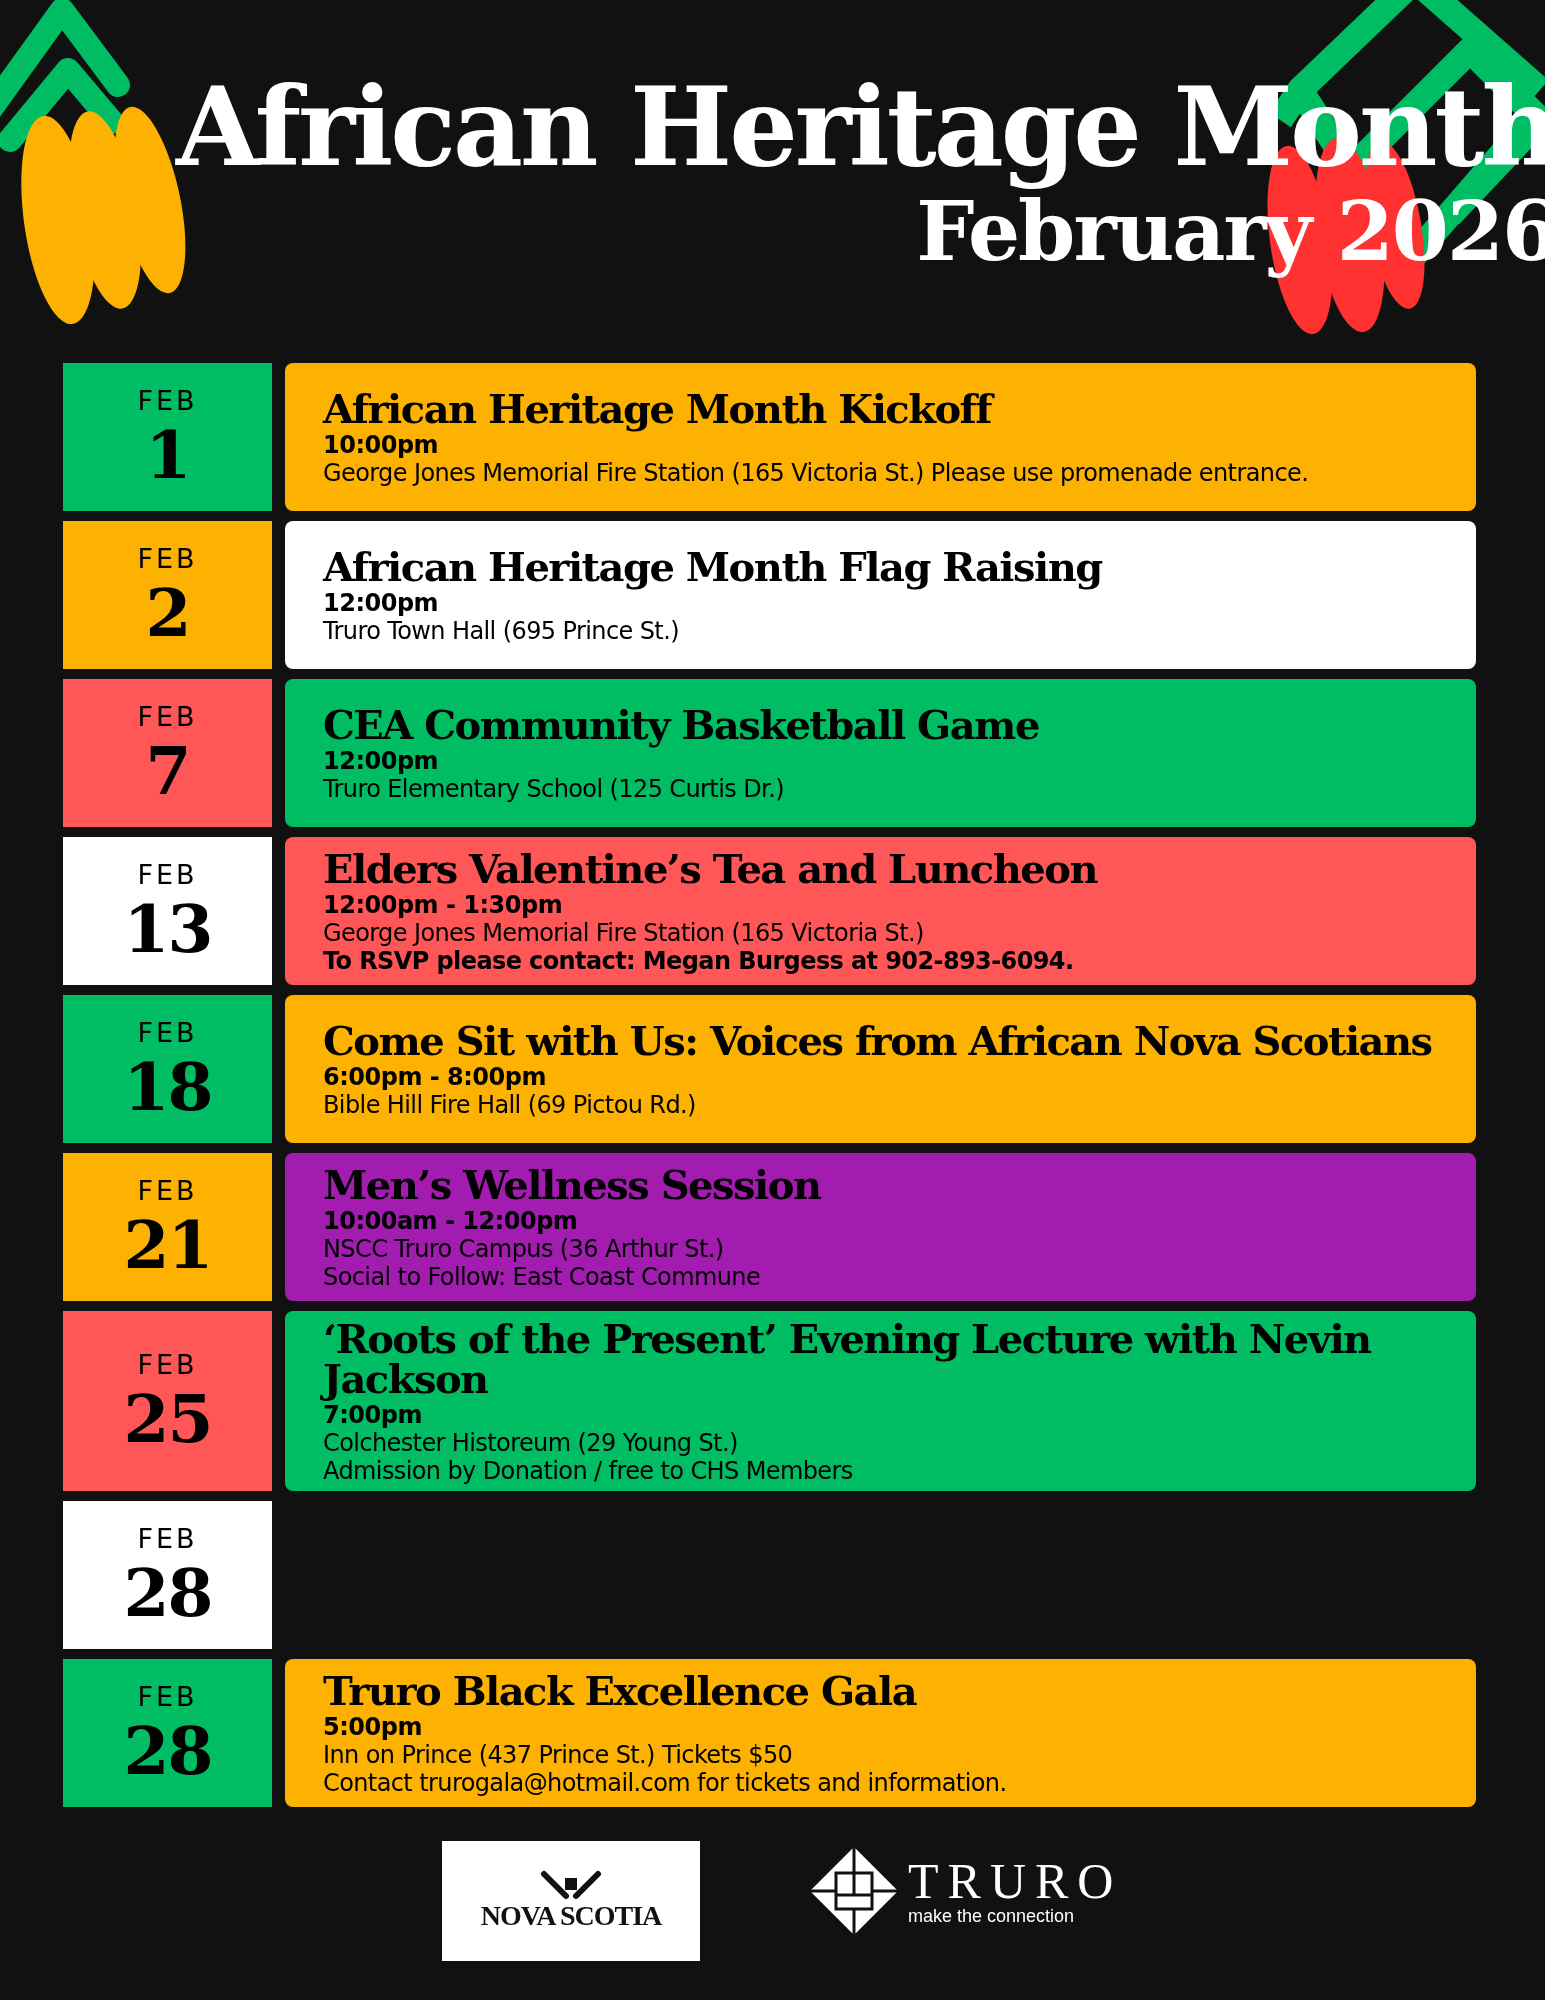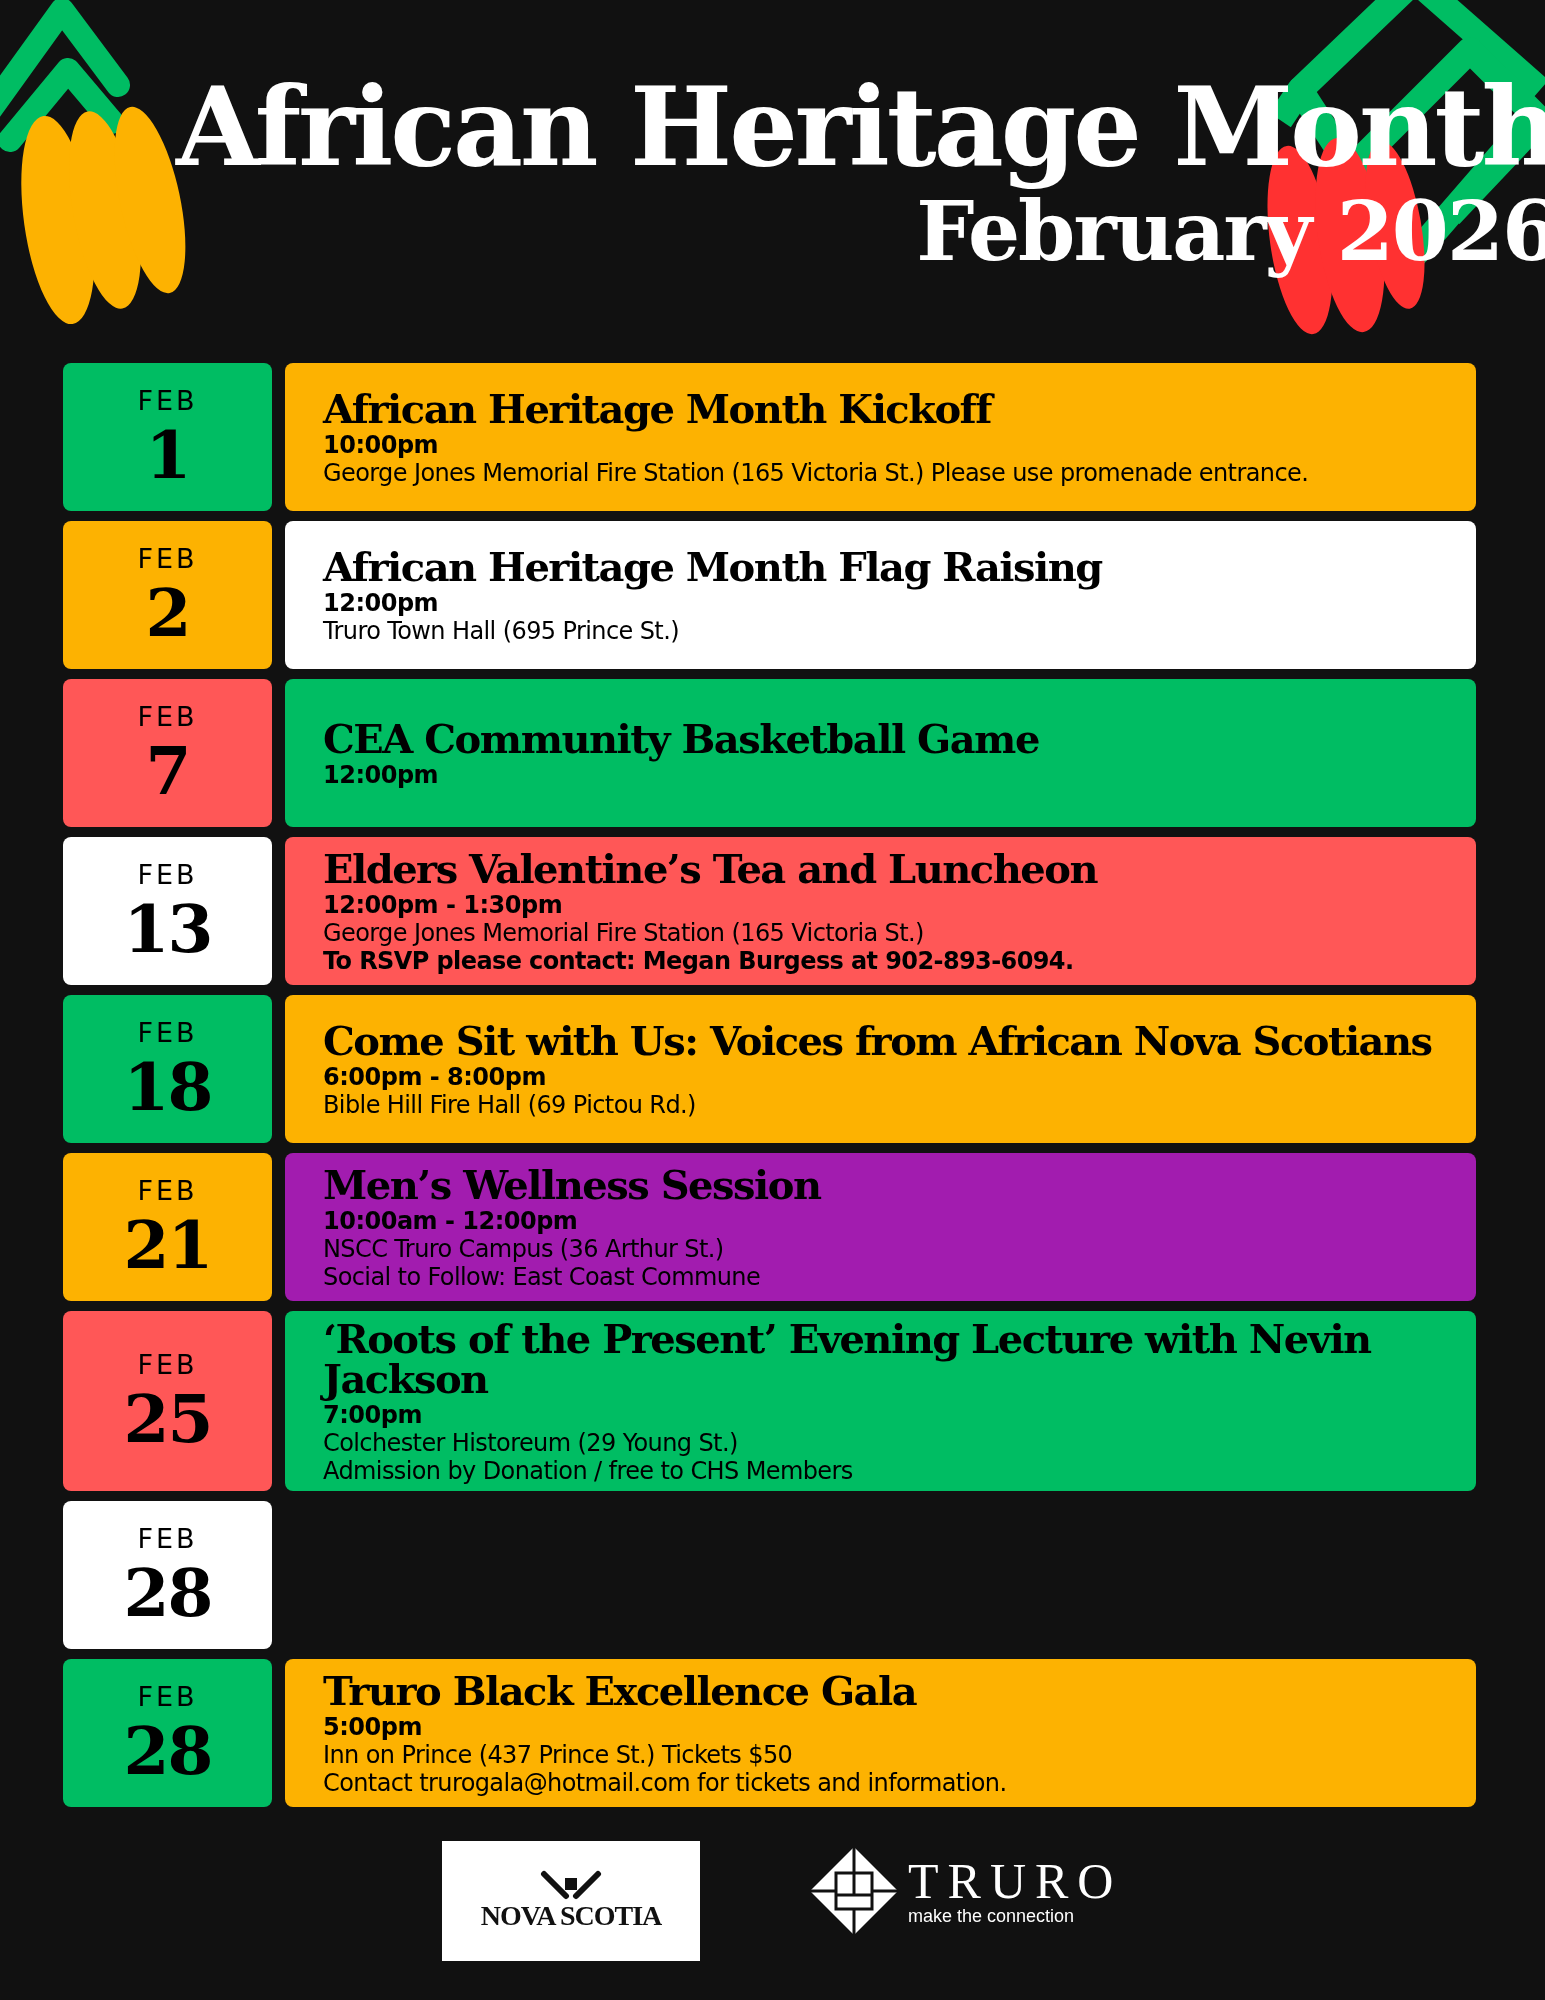--- a/index.html
+++ b/index.html
@@ -13,21 +13,21 @@
     font-family: "DejaVu Serif", serif; font-weight: bold; color: #ffffff;
     font-size: 108px; letter-spacing: -3px; line-height: 115px; margin: 0;
   }
   .title-sub {
     font-family: "DejaVu Serif", serif; font-weight: bold; color: #ffffff;
     font-size: 82px; letter-spacing: -2px; line-height: 92px; margin: 0;
   }
   .events { position: absolute; left: 63px; top: 363px; width: 1413px; }
   .row { display: flex; gap: 13px; margin-bottom: 10px; }
   .date-box {
-    width: 209px; flex: 0 0 209px; border-radius: 8px; box-sizing: border-box;
+    width: 209px; flex: 0 0 209px; border-radius: 0; box-sizing: border-box;
     display: flex; flex-direction: column; align-items: center; justify-content: center;
   }
   .date-month { font-family: "DejaVu Sans", sans-serif; font-size: 27px; letter-spacing: 3px; margin-bottom: 4px; }
   .date-day { font-family: "DejaVu Serif", serif; font-weight: bold; font-size: 66px; line-height: 70px; letter-spacing: -2px; }
   .info-box {
     flex: 1; border-radius: 8px; box-sizing: border-box; padding: 16px 30px 14px 38px;
     display: flex; flex-direction: column; justify-content: center;
   }
   .ev-title {
     font-family: "DejaVu Serif", serif; font-weight: bold; font-size: 40px; line-height: 40px;
@@ -99,20 +99,21 @@
       </div>
     </div>
     <div class="row" style="height: 148px;">
       <div class="date-box" style="background: rgb(255, 87, 87);">
         <div class="date-month">FEB</div>
         <div class="date-day">7</div>
       </div>
       <div class="info-box" style="background: rgb(0, 189, 99);">
         <div class="ev-title">CEA Community Basketball Game</div>
         <div class="ev-time">12:00pm</div>
+        <div class="ev-line">Truro Elementary School (125 Curtis Dr.)</div>
       </div>
     </div>
     <div class="row" style="height: 148px;">
       <div class="date-box" style="background: rgb(255, 255, 255);">
         <div class="date-month">FEB</div>
         <div class="date-day">13</div>
       </div>
       <div class="info-box" style="background: rgb(255, 87, 87);">
         <div class="ev-title">Elders Valentine’s Tea and Luncheon</div>
         <div class="ev-time">12:00pm - 1:30pm</div>

